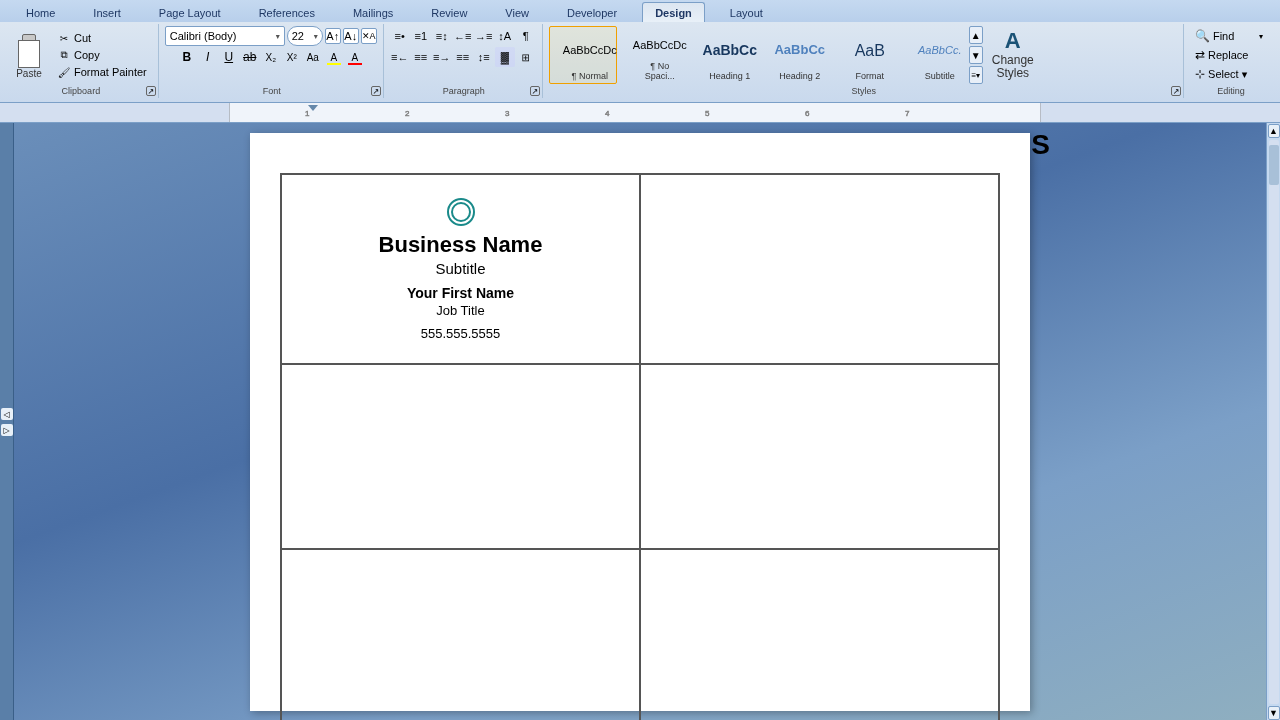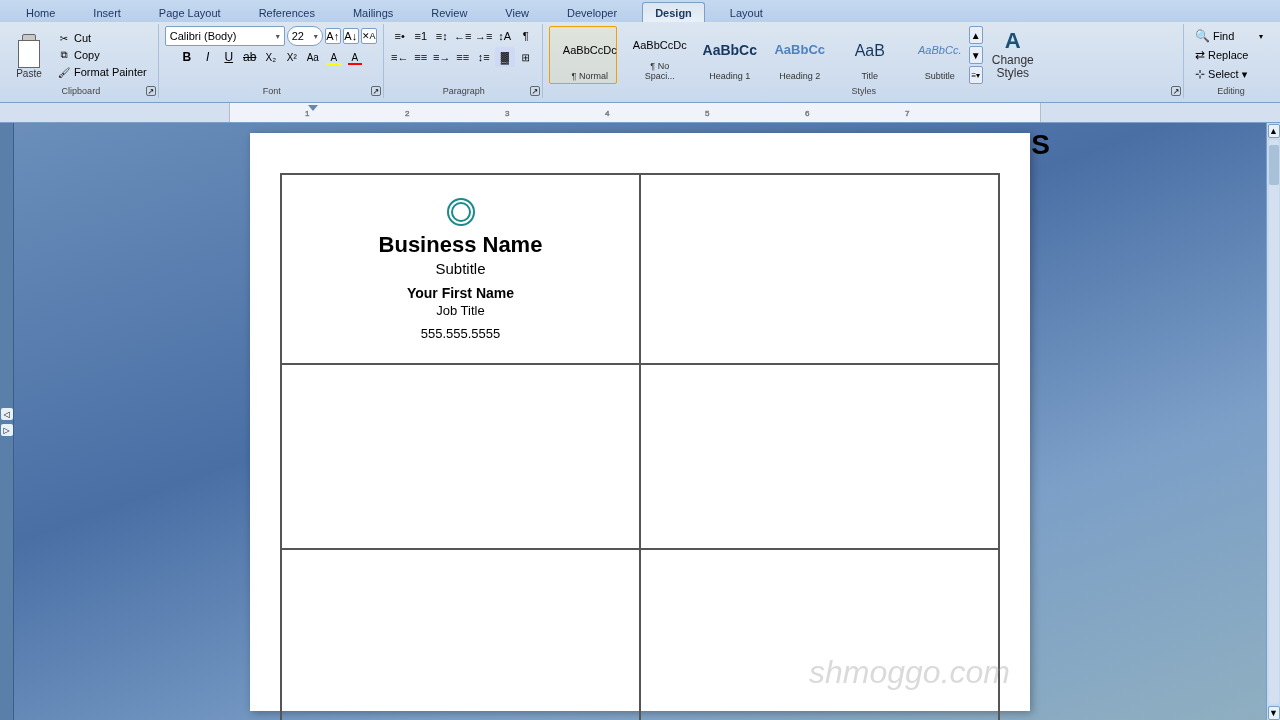--- a/index.html
+++ b/index.html
@@ -244,21 +244,21 @@
             <div class="style-label">Heading 1</div>
           </div>
 
           <div class="style-item">
             <div class="style-preview" style="font-size:13px; color:#4f81bd; font-weight:bold;">AaBbCc</div>
             <div class="style-label">Heading 2</div>
           </div>
 
           <div class="style-item">
             <div class="style-preview" style="font-size:16px; color:#17375e;">AaB</div>
-            <div class="style-label">Title</div>
+            <div class="style-label">Format</div>
           </div>
 
           <div class="style-item">
             <div class="style-preview" style="font-size:11px; color:#4f81bd; font-style:italic;">AaBbCc.</div>
             <div class="style-label">Subtitle</div>
           </div>
         </div>
 
         <div class="styles-scroll-btns">
           <div class="scroll-btn">▲</div>
@@ -352,21 +352,20 @@
 
         <div class="card-cell"></div>
 
         <div class="card-cell"></div>
 
         <div class="card-cell"></div>
 
         <div class="card-cell"></div>
       </div>
 
-      <div class="watermark">shmoggo.com</div>
     </div>
   </div>
 
   <div style="width:14px; background:#c5d9f0; border-left:1px solid #7b9fc7; display:flex; flex-direction:column; align-items:center;">
     <div style="width:12px; height:14px; background:#e8f0f8; border-radius:2px; margin:1px; font-size:9px; display:flex; align-items:center; justify-content:center; border:1px solid #7b9fc7;">▲</div>
     <div style="flex:1; width:10px; background:#d4dff0; margin:1px; border-radius:2px; position:relative;">
       <div style="width:10px; height:40px; background:#a8c0d8; border-radius:2px; position:absolute; top:5px;"></div>
     </div>
     <div style="width:12px; height:14px; background:#e8f0f8; border-radius:2px; margin:1px; font-size:9px; display:flex; align-items:center; justify-content:center; border:1px solid #7b9fc7;">▼</div>
   </div>

